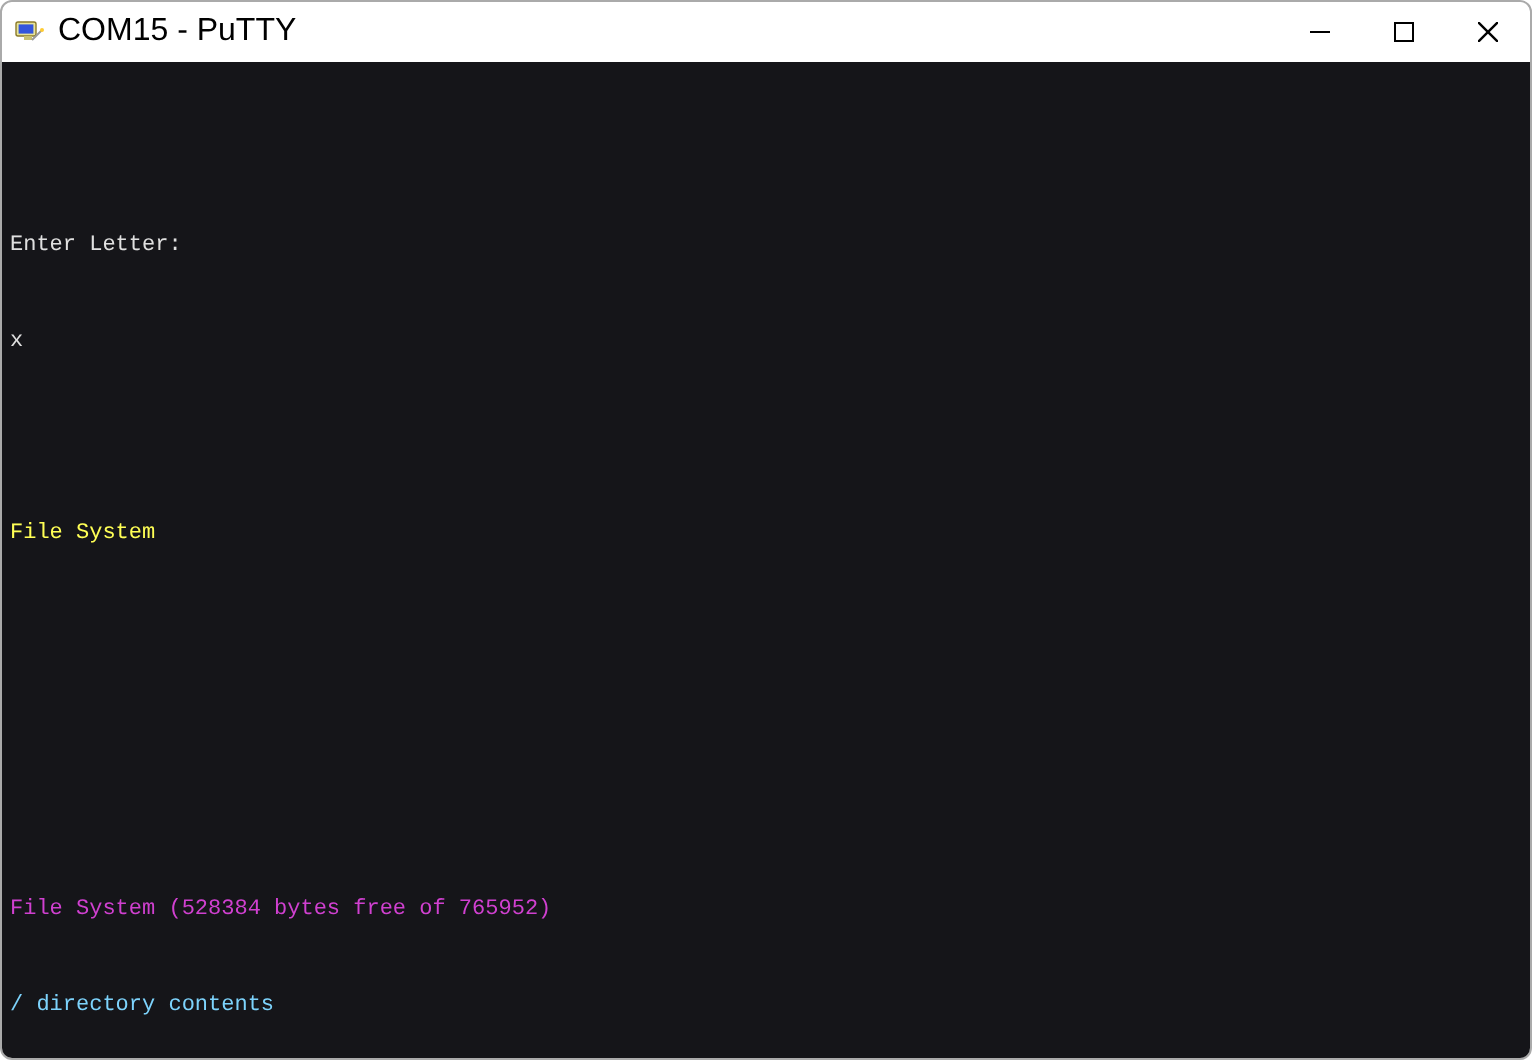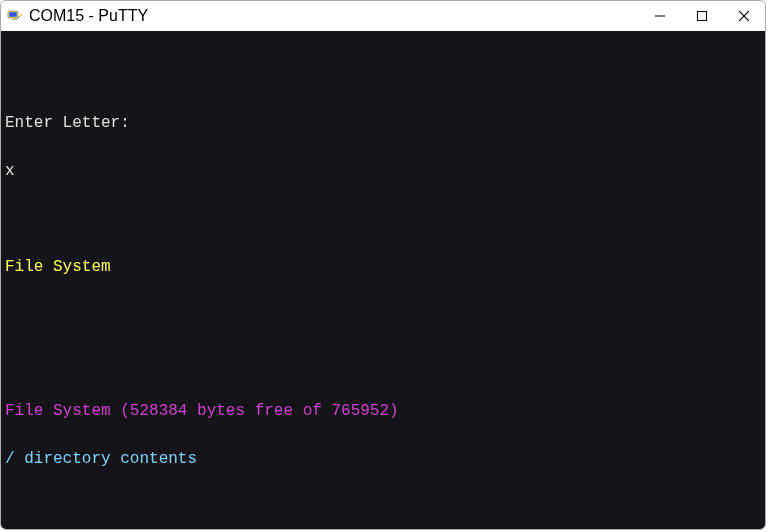--- a/index.html
+++ b/index.html
@@ -62,31 +62,31 @@
       align-items: center;
       justify-content: center;
       font-size: 13px;
       color: #000;
       cursor: default;
     }
     .terminal {
       flex: 1;
       background: #151519;
       font-family: "Courier New", monospace;
-      font-size: 16px;
+      font-size: 11px;
       line-height: 16px;
       color: #c0c0c0;
       padding: 4px 16px 2px 4px;
       white-space: pre;
       overflow: hidden;
       position: relative;
     }
     .ln { display: block; min-height: 16px; }
     .yellow { color: #ffff55; }
-    .magenta { color: #d040d0; }
+    .magenta { color: #d040d0; margin-top: 44px; }
     .cyan { color: #7dd3fc; }
     .green { color: #3dd13d; }
     .lime { color: #5aff5a; }
     .blue { color: #4c5cff; }
     .white { color: #e0e0e0; }
     .row { display: block; }
     .type-cell { display: inline-block; width: 42px; }
   </style>
 </head>
 <body>

